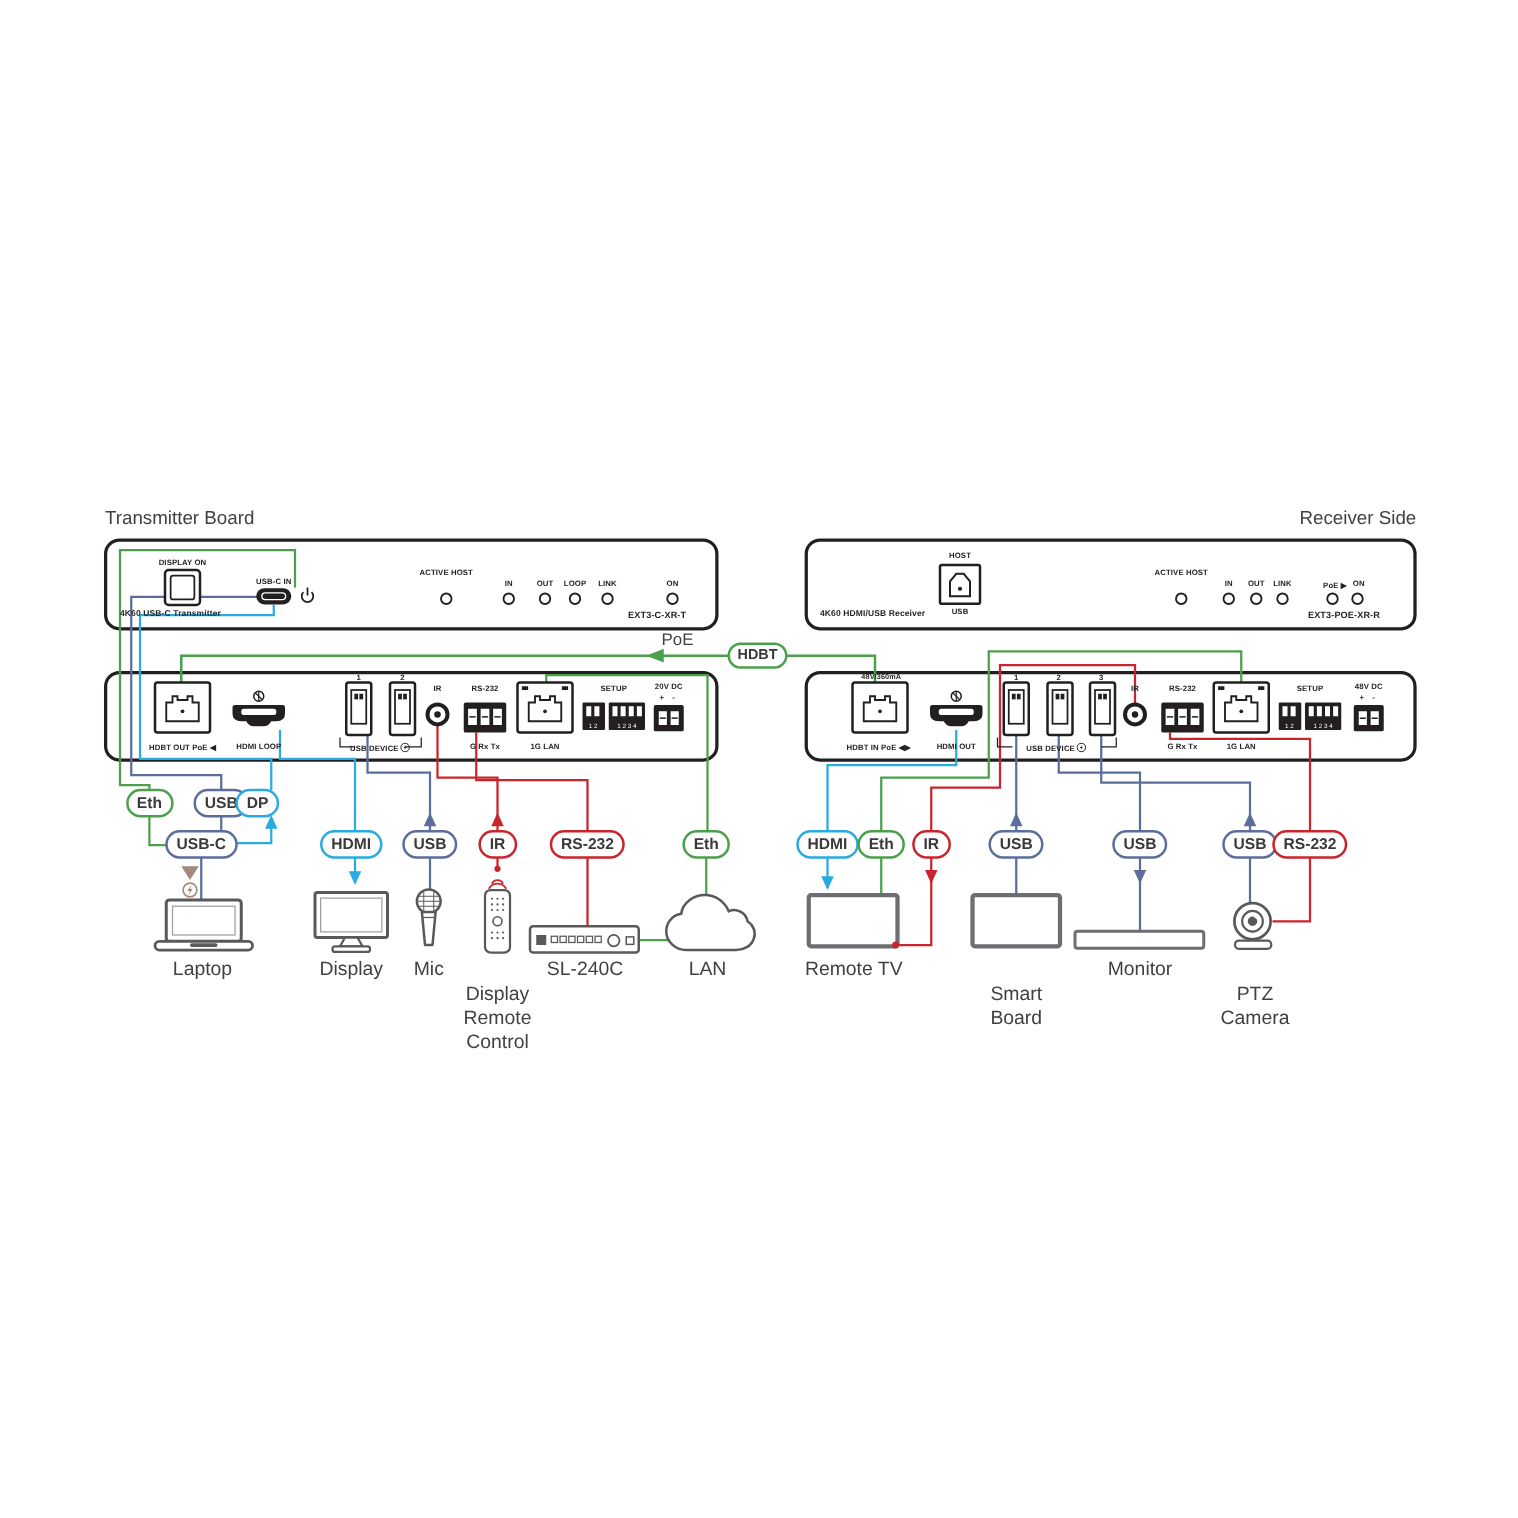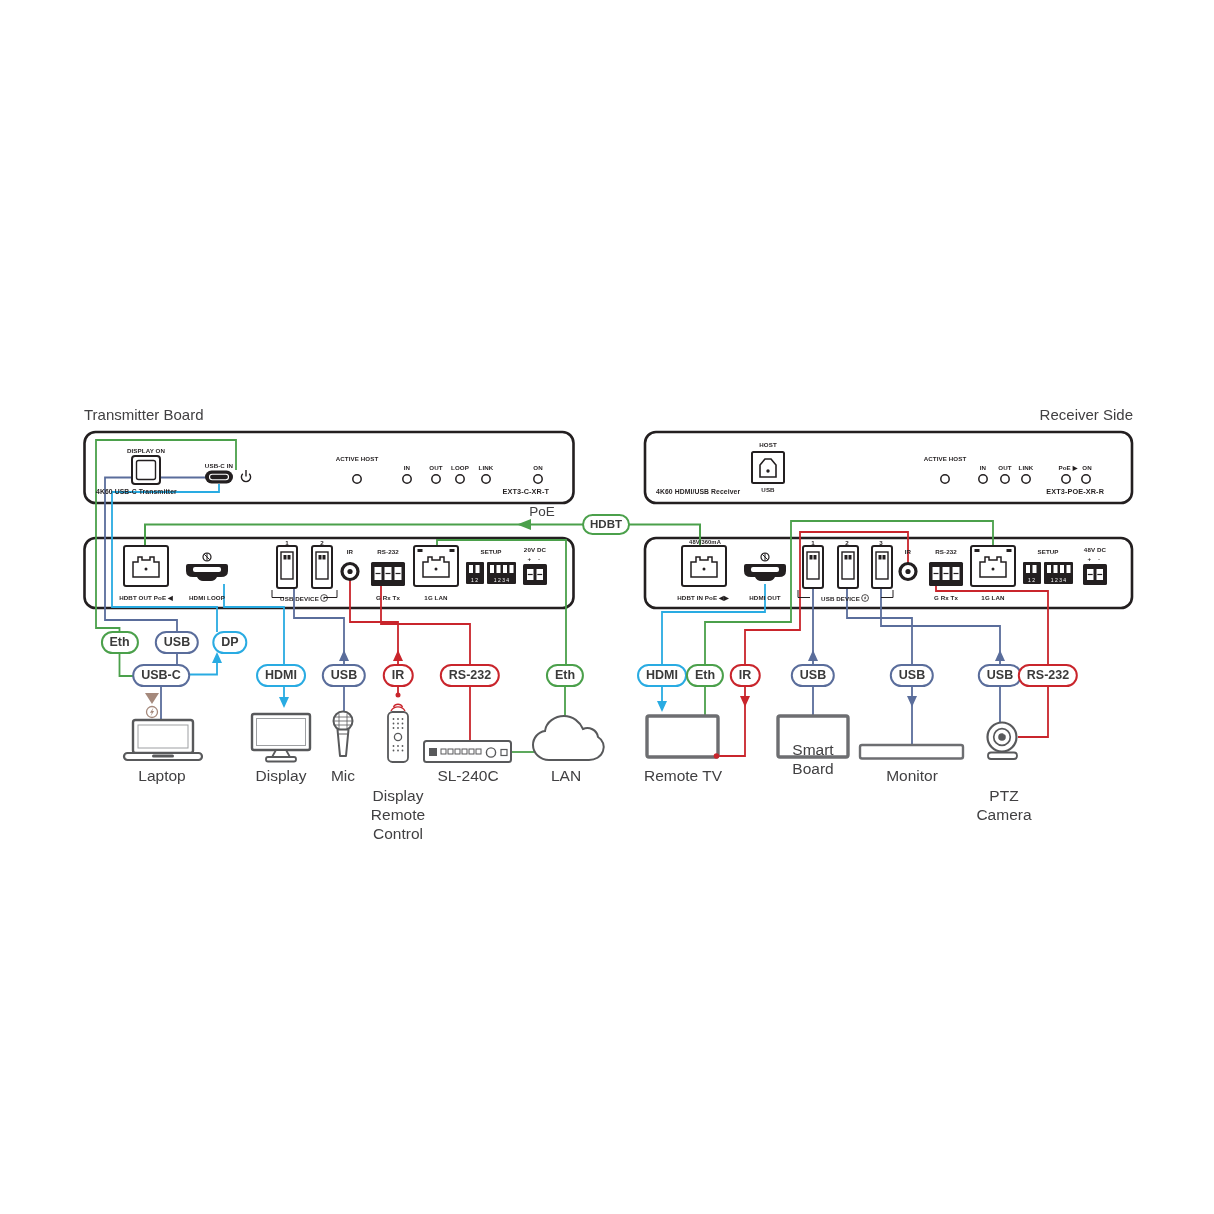--- a/index.html
+++ b/index.html
@@ -416,21 +416,21 @@
 <div class="plabel" style="left:908px;top:548px">IR</div>
 <div class="plabel" style="left:946px;top:548px">RS-232</div>
 <div class="plabel" style="left:946px;top:593.5px">G Rx Tx</div>
 <div class="plabel" style="left:993px;top:593.5px">1G LAN</div>
 <div class="plabel" style="left:1048px;top:548px">SETUP</div>
 <div class="plabel" style="left:1095px;top:546px">48V DC</div>
 <div class="plabel spread" style="left:1095px;top:554.5px">+ -</div>
 
 <div class="pill c-eth" style="left:119.5px;top:631px">Eth</div>
 <div class="pill c-usb" style="left:177px;top:631px">USB</div>
-<div class="pill c-vid" style="left:230px;top:631px">DP</div>
+<div class="pill c-vid" style="left:206px;top:631px">DP</div>
 <div class="pill c-usb" style="left:161px;top:664px">USB-C</div>
 <div class="pill c-vid" style="left:281px;top:664px">HDMI</div>
 <div class="pill c-usb" style="left:344px;top:664px">USB</div>
 <div class="pill c-ctl" style="left:398px;top:664px">IR</div>
 <div class="pill c-ctl" style="left:470px;top:664px">RS-232</div>
 <div class="pill c-eth" style="left:565px;top:664px">Eth</div>
 
 <div class="pill c-vid" style="left:662px;top:664px">HDMI</div>
 <div class="pill c-eth" style="left:705px;top:664px">Eth</div>
 <div class="pill c-ctl" style="left:745px;top:664px">IR</div>
@@ -439,17 +439,17 @@
 <div class="pill c-usb" style="left:1000px;top:664px">USB</div>
 <div class="pill c-ctl" style="left:1048px;top:664px">RS-232</div>
 
 <div class="dlabel" style="left:162px;top:766px">Laptop</div>
 <div class="dlabel" style="left:281px;top:766px">Display</div>
 <div class="dlabel" style="left:343px;top:766px">Mic</div>
 <div class="dlabel wrap" style="left:398px;top:766px;width:62px">Display Remote Control</div>
 <div class="dlabel" style="left:468px;top:766px">SL-240C</div>
 <div class="dlabel" style="left:566px;top:766px">LAN</div>
 <div class="dlabel" style="left:683px;top:766px">Remote TV</div>
-<div class="dlabel wrap" style="left:813px;top:720px;width:54px">Smart Board</div>
+<div class="dlabel wrap" style="left:813px;top:766px;width:54px">Smart Board</div>
 <div class="dlabel" style="left:912px;top:766px">Monitor</div>
 <div class="dlabel wrap" style="left:1004px;top:766px;width:66px">PTZ Camera</div>
 
 </div>
 
 </body></html>

